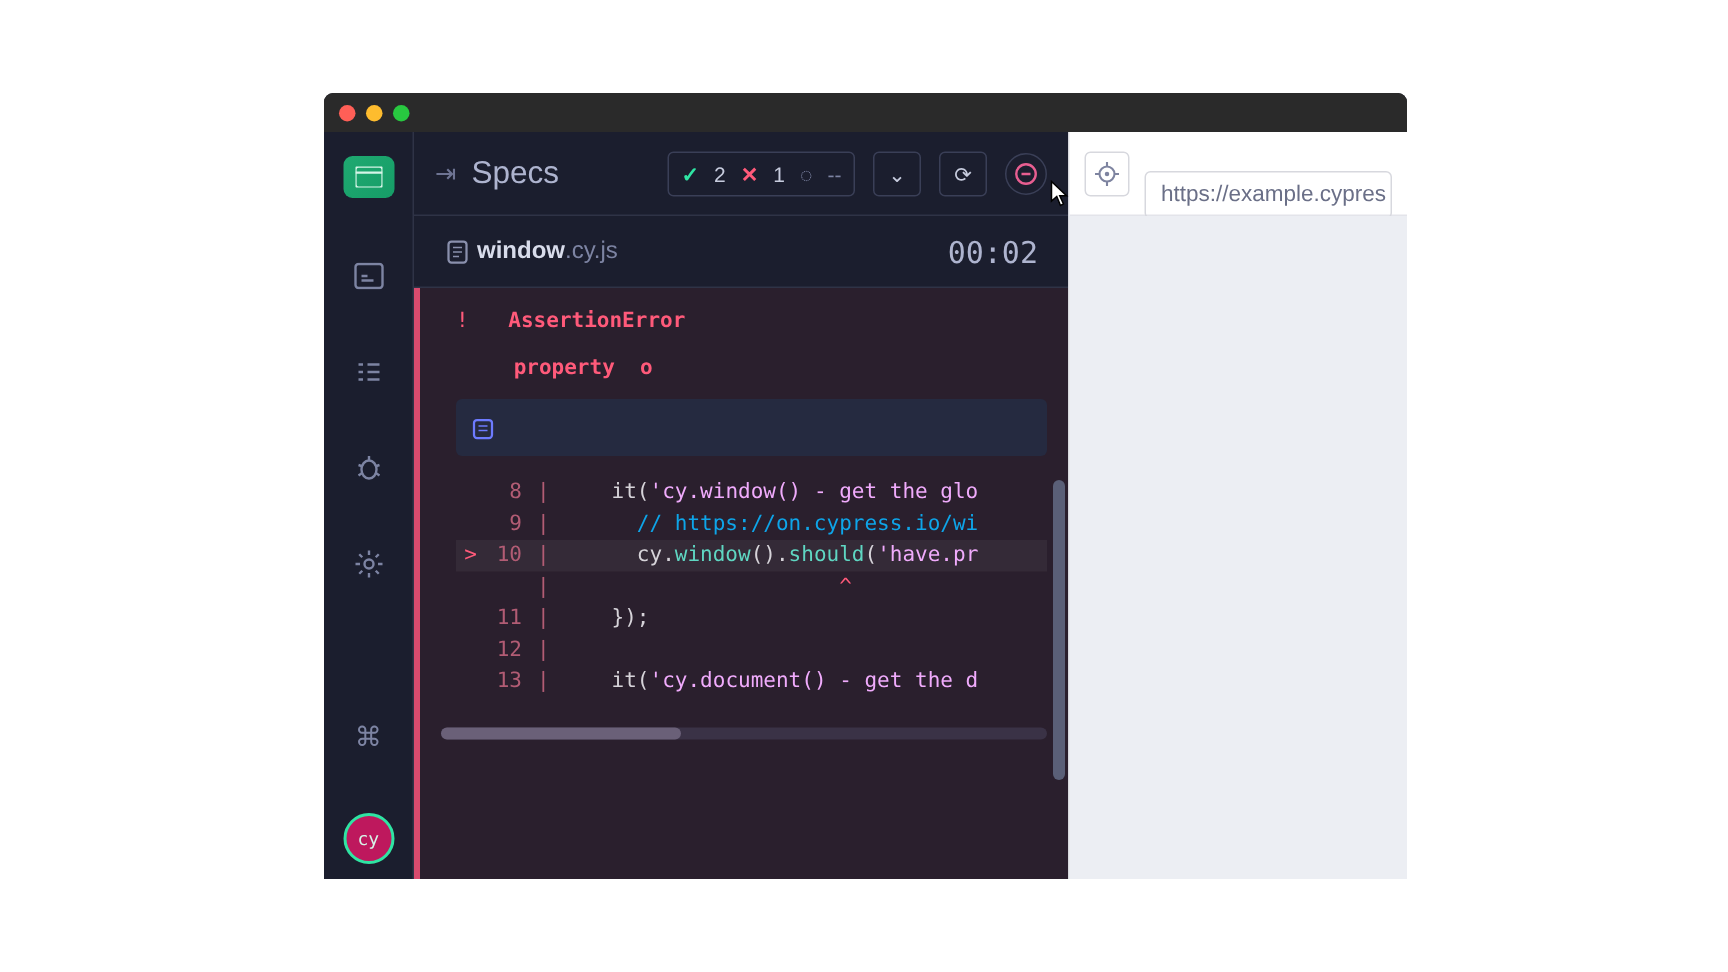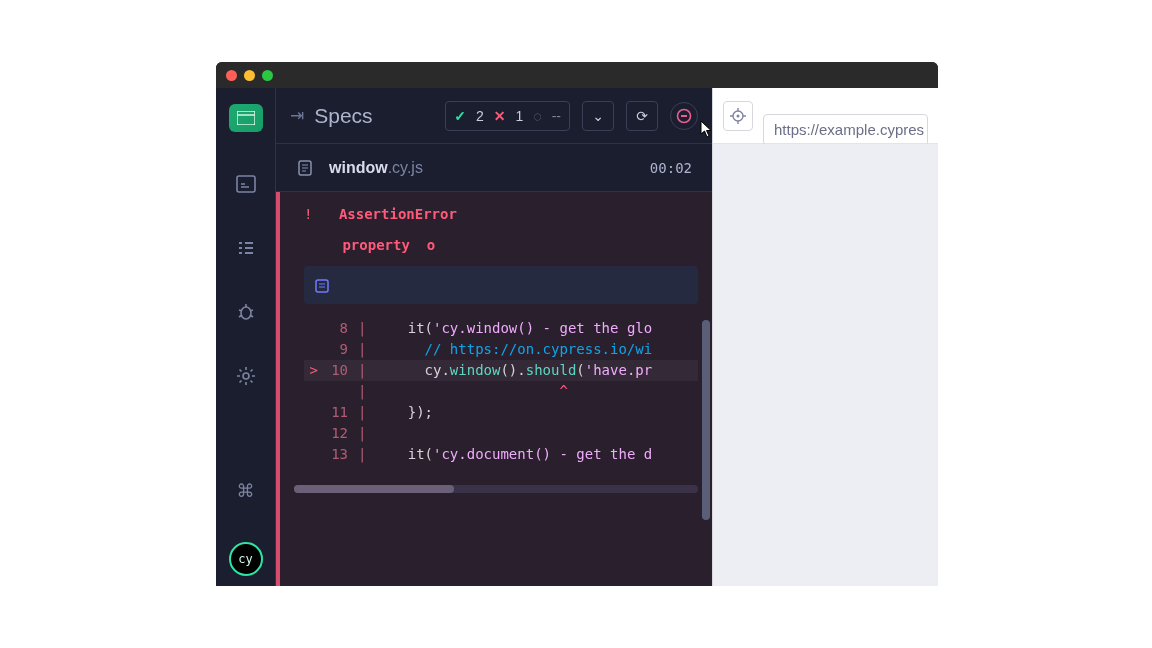--- a/index.html
+++ b/index.html
@@ -55,21 +55,21 @@
   .nav-icon.active {
     width: 34px; height: 28px;
     border-radius: 6px;
     background: linear-gradient(135deg,#1fa971,#169d67);
     color: #d6f5e8;
   }
   .nav-spacer { flex: 1; }
   .kbd-icon { color: #7d84a3; font-size: 18px; }
   .cy-badge {
     width: 34px; height: 34px; border-radius: 50%;
-    background: #000000;
+    background: #be185d;
     border: 2px solid #2fe4a3;
     color: #d6f5e8;
     display:flex;align-items:center;justify-content:center;
     font-size: 12px; font-family: monospace;
     margin-bottom: 10px;
   }
   
   .center {
     flex: 1;
     display: flex;
@@ -111,29 +111,29 @@
     height: 30px; width: 32px;
     display:flex;align-items:center;justify-content:center;
     color:#c7ccde; font-size:14px;
   }
   .small-btn.round { border-radius: 50%; width: 28px; height: 28px; color:#e85e91;}
   
   .filehdr {
     height: 48px;
     display:flex; align-items:center;
     padding: 0 20px;
-    gap: 15px;
+    gap: 4px;
     border-bottom: 1px solid #2f3346;
     color: #d8dceb;
     font-size: 16px;
   }
   .file-ico { width:18px;height:18px;color:#8a90ad;}
   .file-ext { color: #7d84a3; }
   .filehdr-spacer{flex:1;}
-  .timer { color:#aeb4cf; font-size:14px; font-family: monospace; }
+  .timer { color:#aeb4cf; font-size:20px; font-family: monospace; }
   
   .panel {
     flex:1;
     overflow:hidden;
     background: #2a1f2d;
     padding: 0;
     border-left: 4px solid #d94b6e;
     display:flex;flex-direction:column;
     min-height:0;
   }

